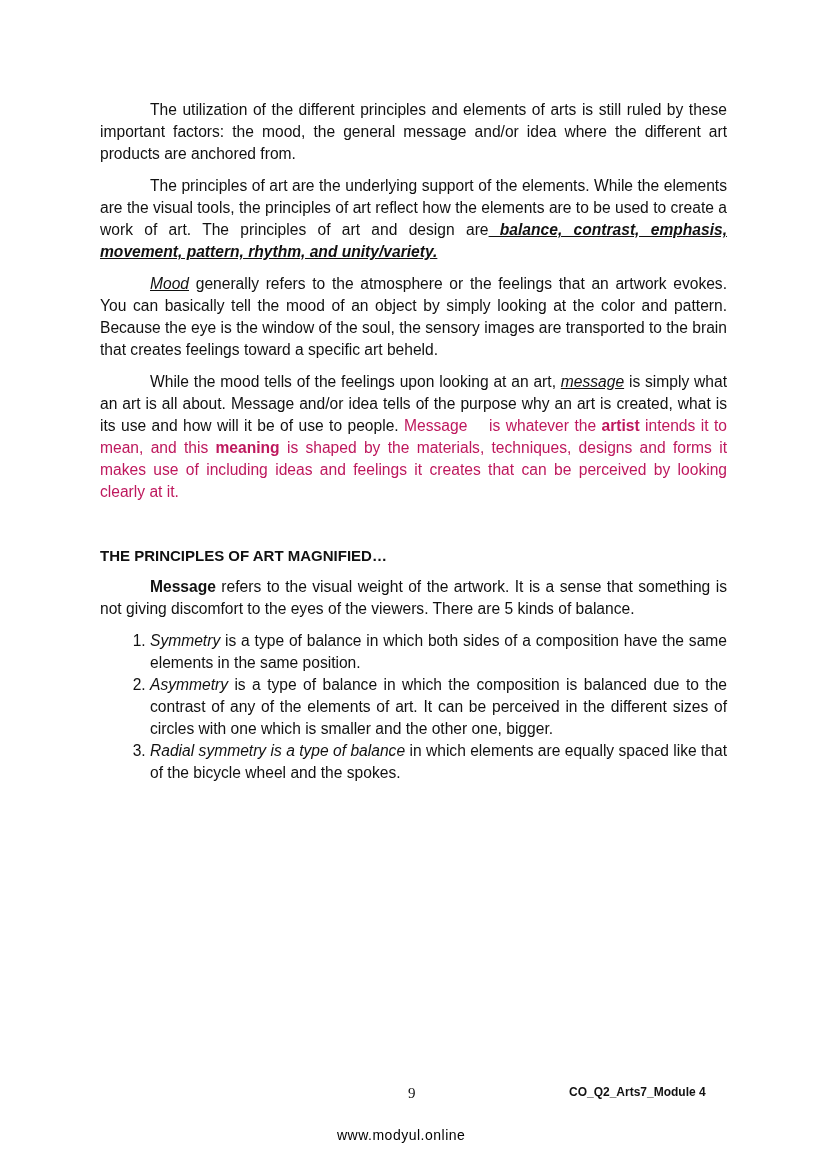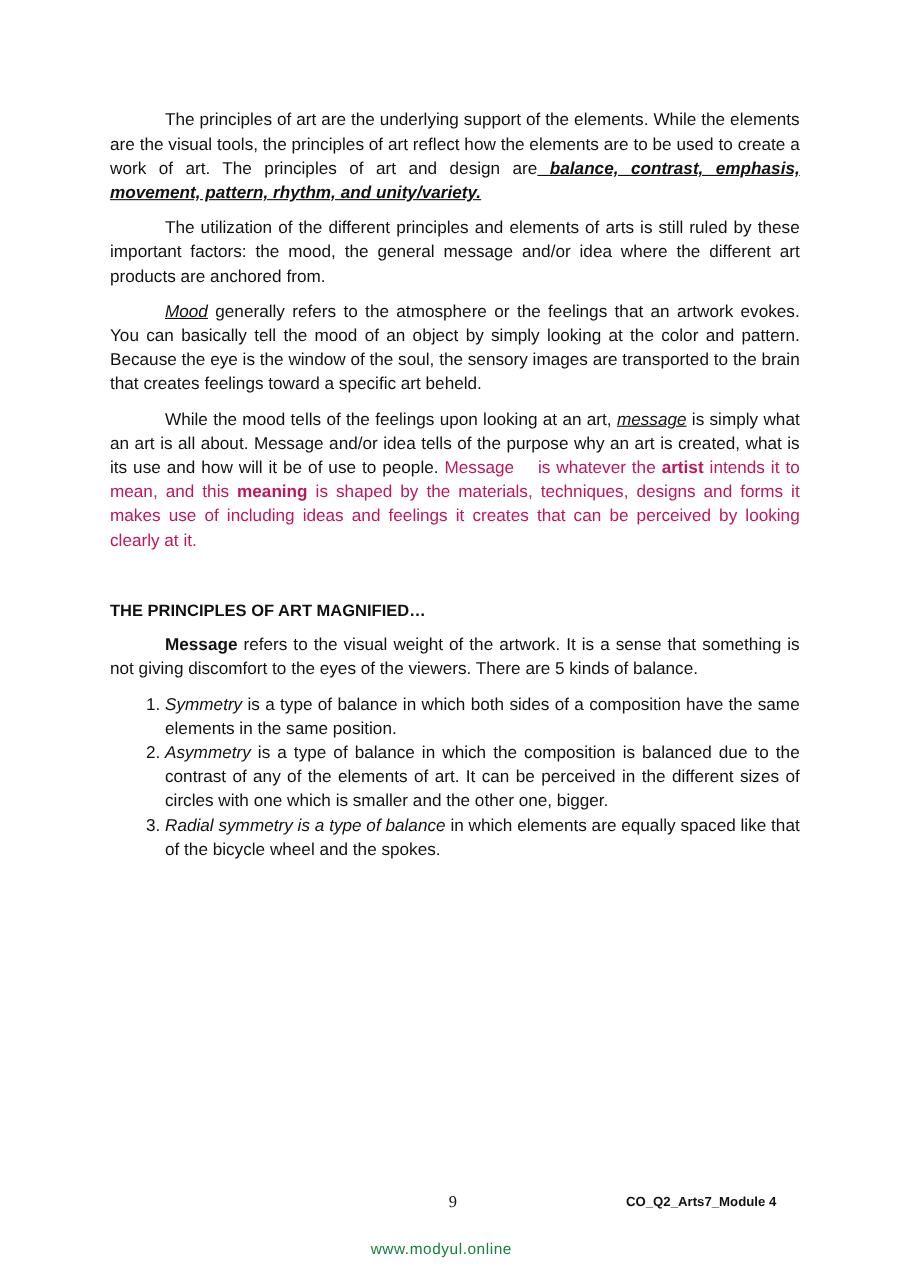--- a/index.html
+++ b/index.html
@@ -8,29 +8,29 @@
     .page { position: absolute; left: 100px; top: 99px; width: 627px; font-size: 15.6px; line-height: 22px; }
     p { margin: 0 0 10px 0; text-align: justify; text-indent: 50px; }
     .u { text-decoration: underline; }
     .bi { font-weight: bold; font-style: italic; text-decoration: underline; }
     .gray { color: #be185d; }
     .heading { font-weight: bold; font-size: 15px; margin-top: 42px; margin-bottom: 9px; text-indent: 0; }
     ol { margin: 10px 0 0 0; padding-left: 50px; }
     ol li { padding-left: 0; text-align: justify; }
     .footer-num { position: absolute; left: 408px; top: 1085px; font-family: "Liberation Serif", serif; font-size: 15px; }
     .footer-code { position: absolute; left: 569px; top: 1085px; font-weight: bold; font-size: 12px; }
-    .watermark { position: absolute; left: 337px; top: 1127px; font-size: 14px; color: #15803d; letter-spacing: 0.5px; }
+    .watermark { position: absolute; left: 337px; top: 1127px; font-size: 14px; color: #000000; letter-spacing: 0.5px; }
   </style>
 </head>
 <body>
 
 <div class="page">
+  <p>The utilization of the different principles and elements of arts is still ruled by these important factors: the mood, the general message and/or idea where the different art products are anchored from.</p>
+
   <p><span>The principles of art are the underlying support of the elements. While the elements are the visual tools, the principles of art reflect how the elements are to be used to create a work of art. The principles of art and design are</span><span class="bi"> balance, contrast, emphasis, movement, pattern, rhythm, and unity/variety.</span></p>
-
-  <p>The utilization of the different principles and elements of arts is still ruled by these important factors: the mood, the general message and/or idea where the different art products are anchored from.</p>
 
   <p><span class="u" style="font-style:italic">Mood</span><span> generally refers to the atmosphere or the feelings that an artwork evokes. You can basically tell the mood of an object by simply looking at the color and pattern. Because the eye is the window of the soul, the sensory images are transported to the brain that creates feelings toward a specific art beheld.</span></p>
 
   <p><span>While the mood tells of the feelings upon looking at an art, </span><span class="u" style="font-style:italic">message</span><span> is simply what an art is all about. Message and/or idea tells of the purpose why an art is created, what is its use and how will it be of use to people. </span><span class="gray" style="white-space:pre-wrap">Message    is whatever the </span><b class="gray">artist</b><span class="gray"> intends it to mean, and this </span><b class="gray">meaning</b><span class="gray"> is shaped by the materials, techniques, designs and forms it makes use of including ideas and feelings it creates that can be perceived by looking clearly at it.</span></p>
 
 
   <p class="heading">THE PRINCIPLES OF ART MAGNIFIED…</p>
 
   <p style="margin-bottom:0"><b>Message</b><span> refers to the visual weight of the artwork. It is a sense that something is not giving discomfort to the eyes of the viewers. There are 5 kinds of balance.</span></p>
 

